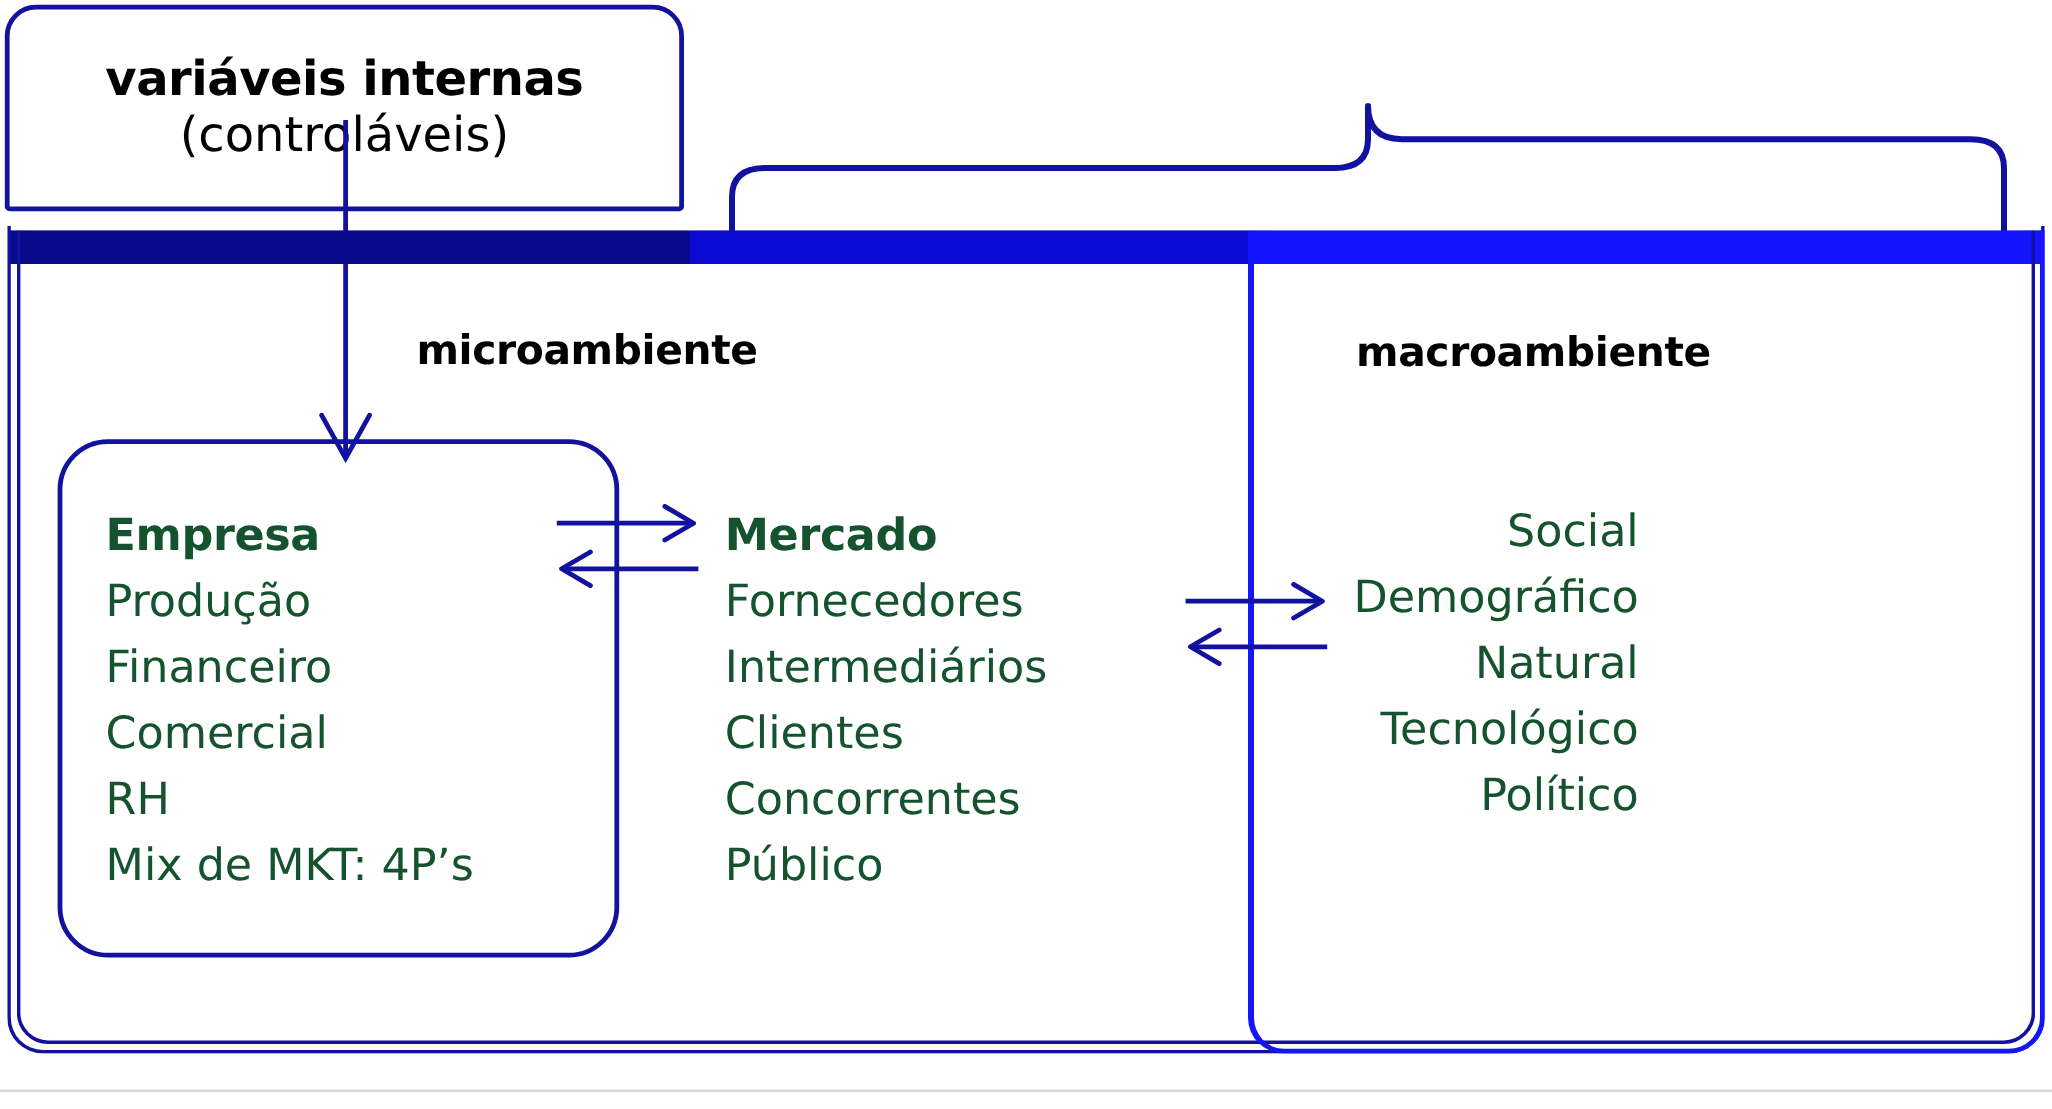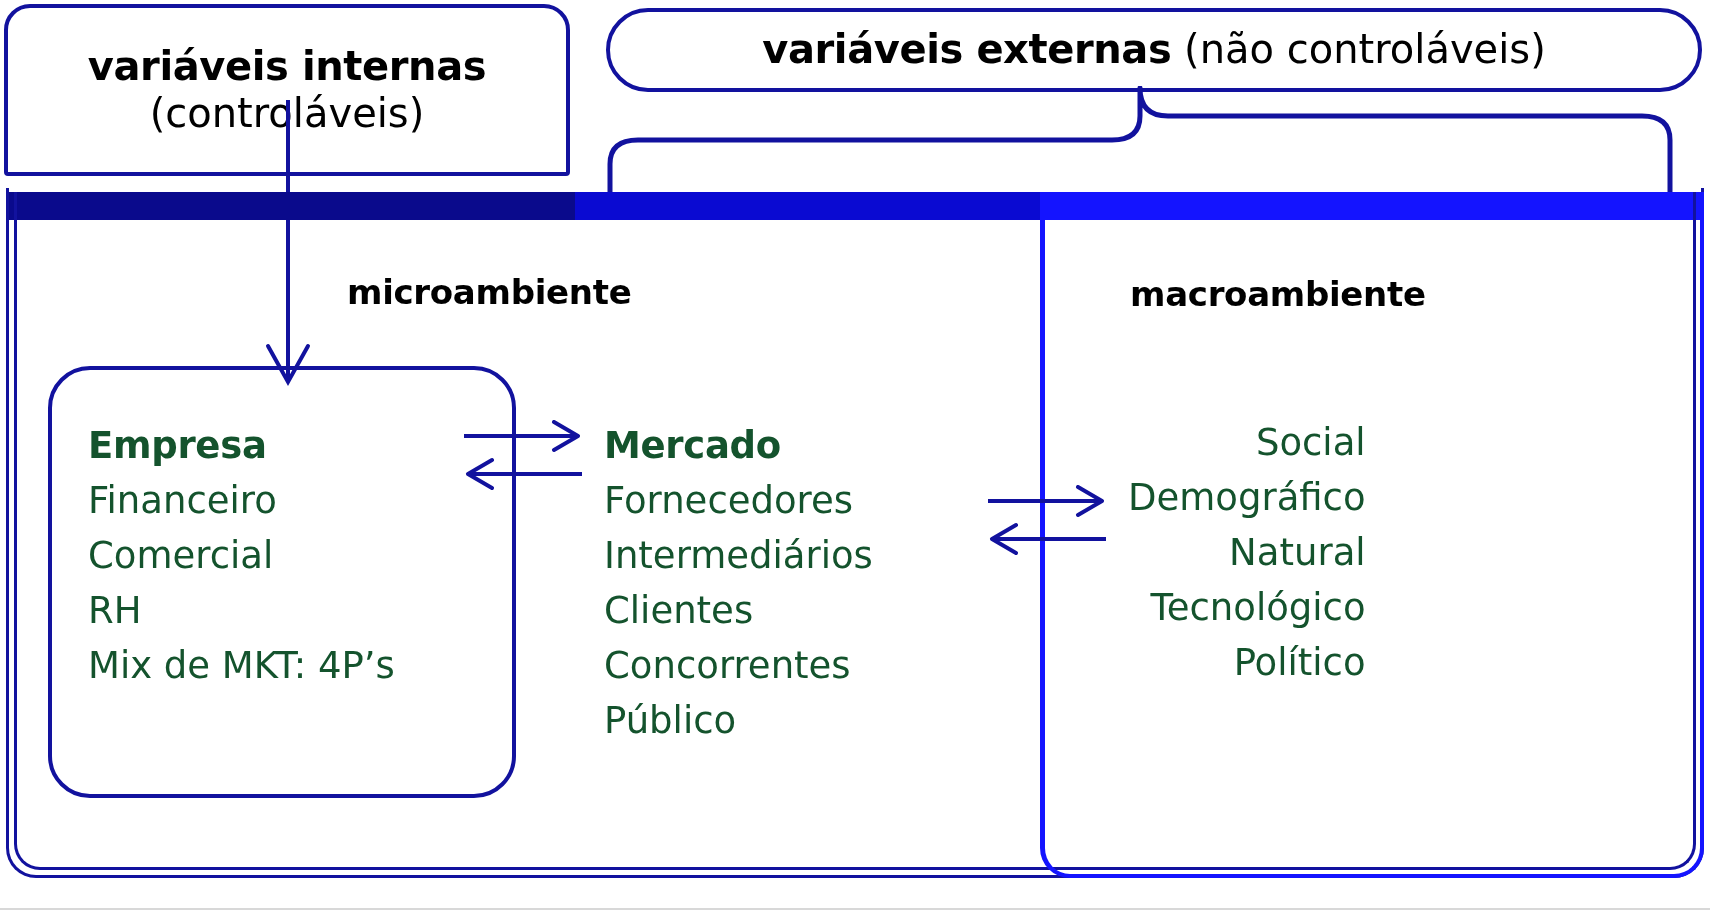--- a/index.html
+++ b/index.html
@@ -115,23 +115,20 @@
 </head>
 <body>
 
 <div id="stage">
 
   <div class="toplabel" id="box-internas">
     <span class="l1">variáveis internas</span>
     <span class="l2">(controláveis)</span>
   </div>
 
-  <div class="toplabel" id="box-externas">
-    <span><span class="b">variáveis externas</span><span class="n"> (não controláveis)</span></span>
-  </div>
 
   <svg id="arrow-internas" viewBox="0 0 60 300">
     <path d="M30 0 L30 278" stroke="#12129e" stroke-width="4" fill="none"></path>
     <path d="M10 246 L30 282 L50 246" stroke="#12129e" stroke-width="4" fill="none" stroke-linecap="round"></path>
   </svg>
 
   <svg id="brace-externas" viewBox="0 0 1110 110">
     <path d="M10 108 L10 78 Q10 54 38 54 L512 54 Q540 54 540 30 L540 2
              Q540 30 568 30 L1042 30 Q1070 30 1070 54 L1070 108" stroke="#12129e" stroke-width="5" fill="none" stroke-linejoin="round" stroke-linecap="round"></path>
   </svg>
@@ -146,20 +143,21 @@
   <div id="outer-inner"></div>
   <div id="outer-right"></div>
 
   <div class="sect-title" id="title-micro">microambiente</div>
   <div class="sect-title" id="title-macro">macroambiente</div>
 
   <div id="card-empresa"></div>
 
   <div class="lst" id="list-empresa">
     <div class="hd">Empresa</div>
+    <div class="it">Produção</div>
     <div class="it">Financeiro</div>
     <div class="it">Comercial</div>
     <div class="it">RH</div>
     <div class="it">Mix de MKT: 4P’s</div>
   </div>
 
   <div class="lst" id="list-mercado">
     <div class="hd">Mercado</div>
     <div class="it">Fornecedores</div>
     <div class="it">Intermediários</div>

